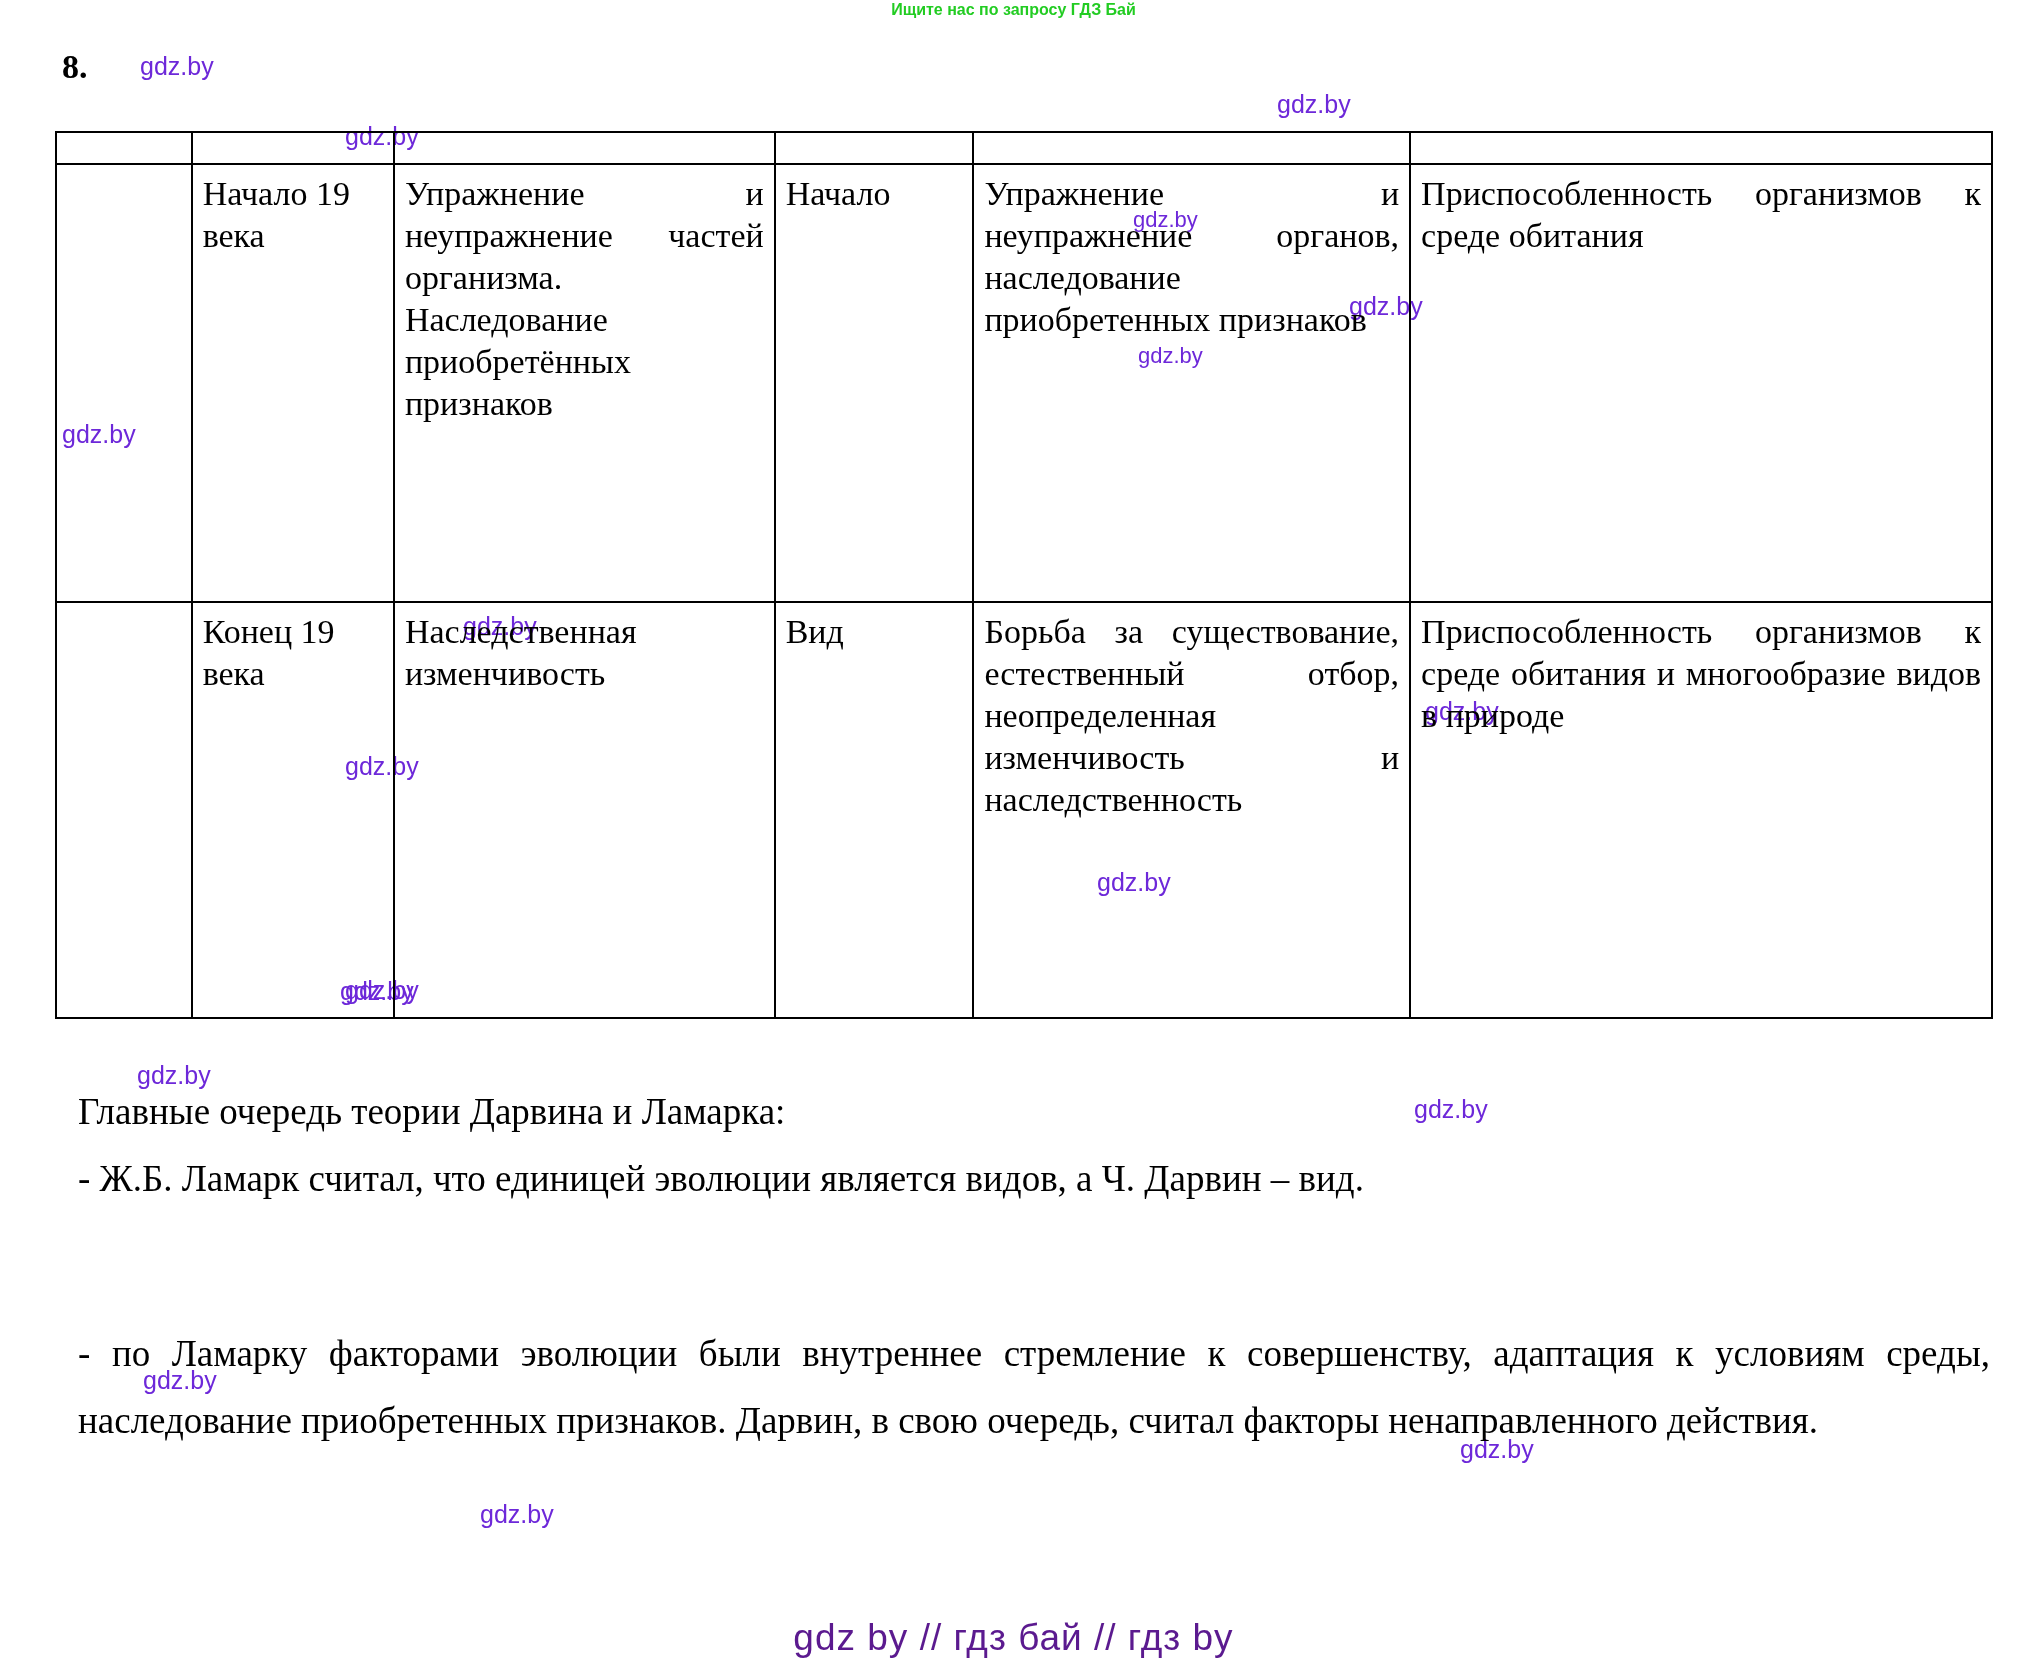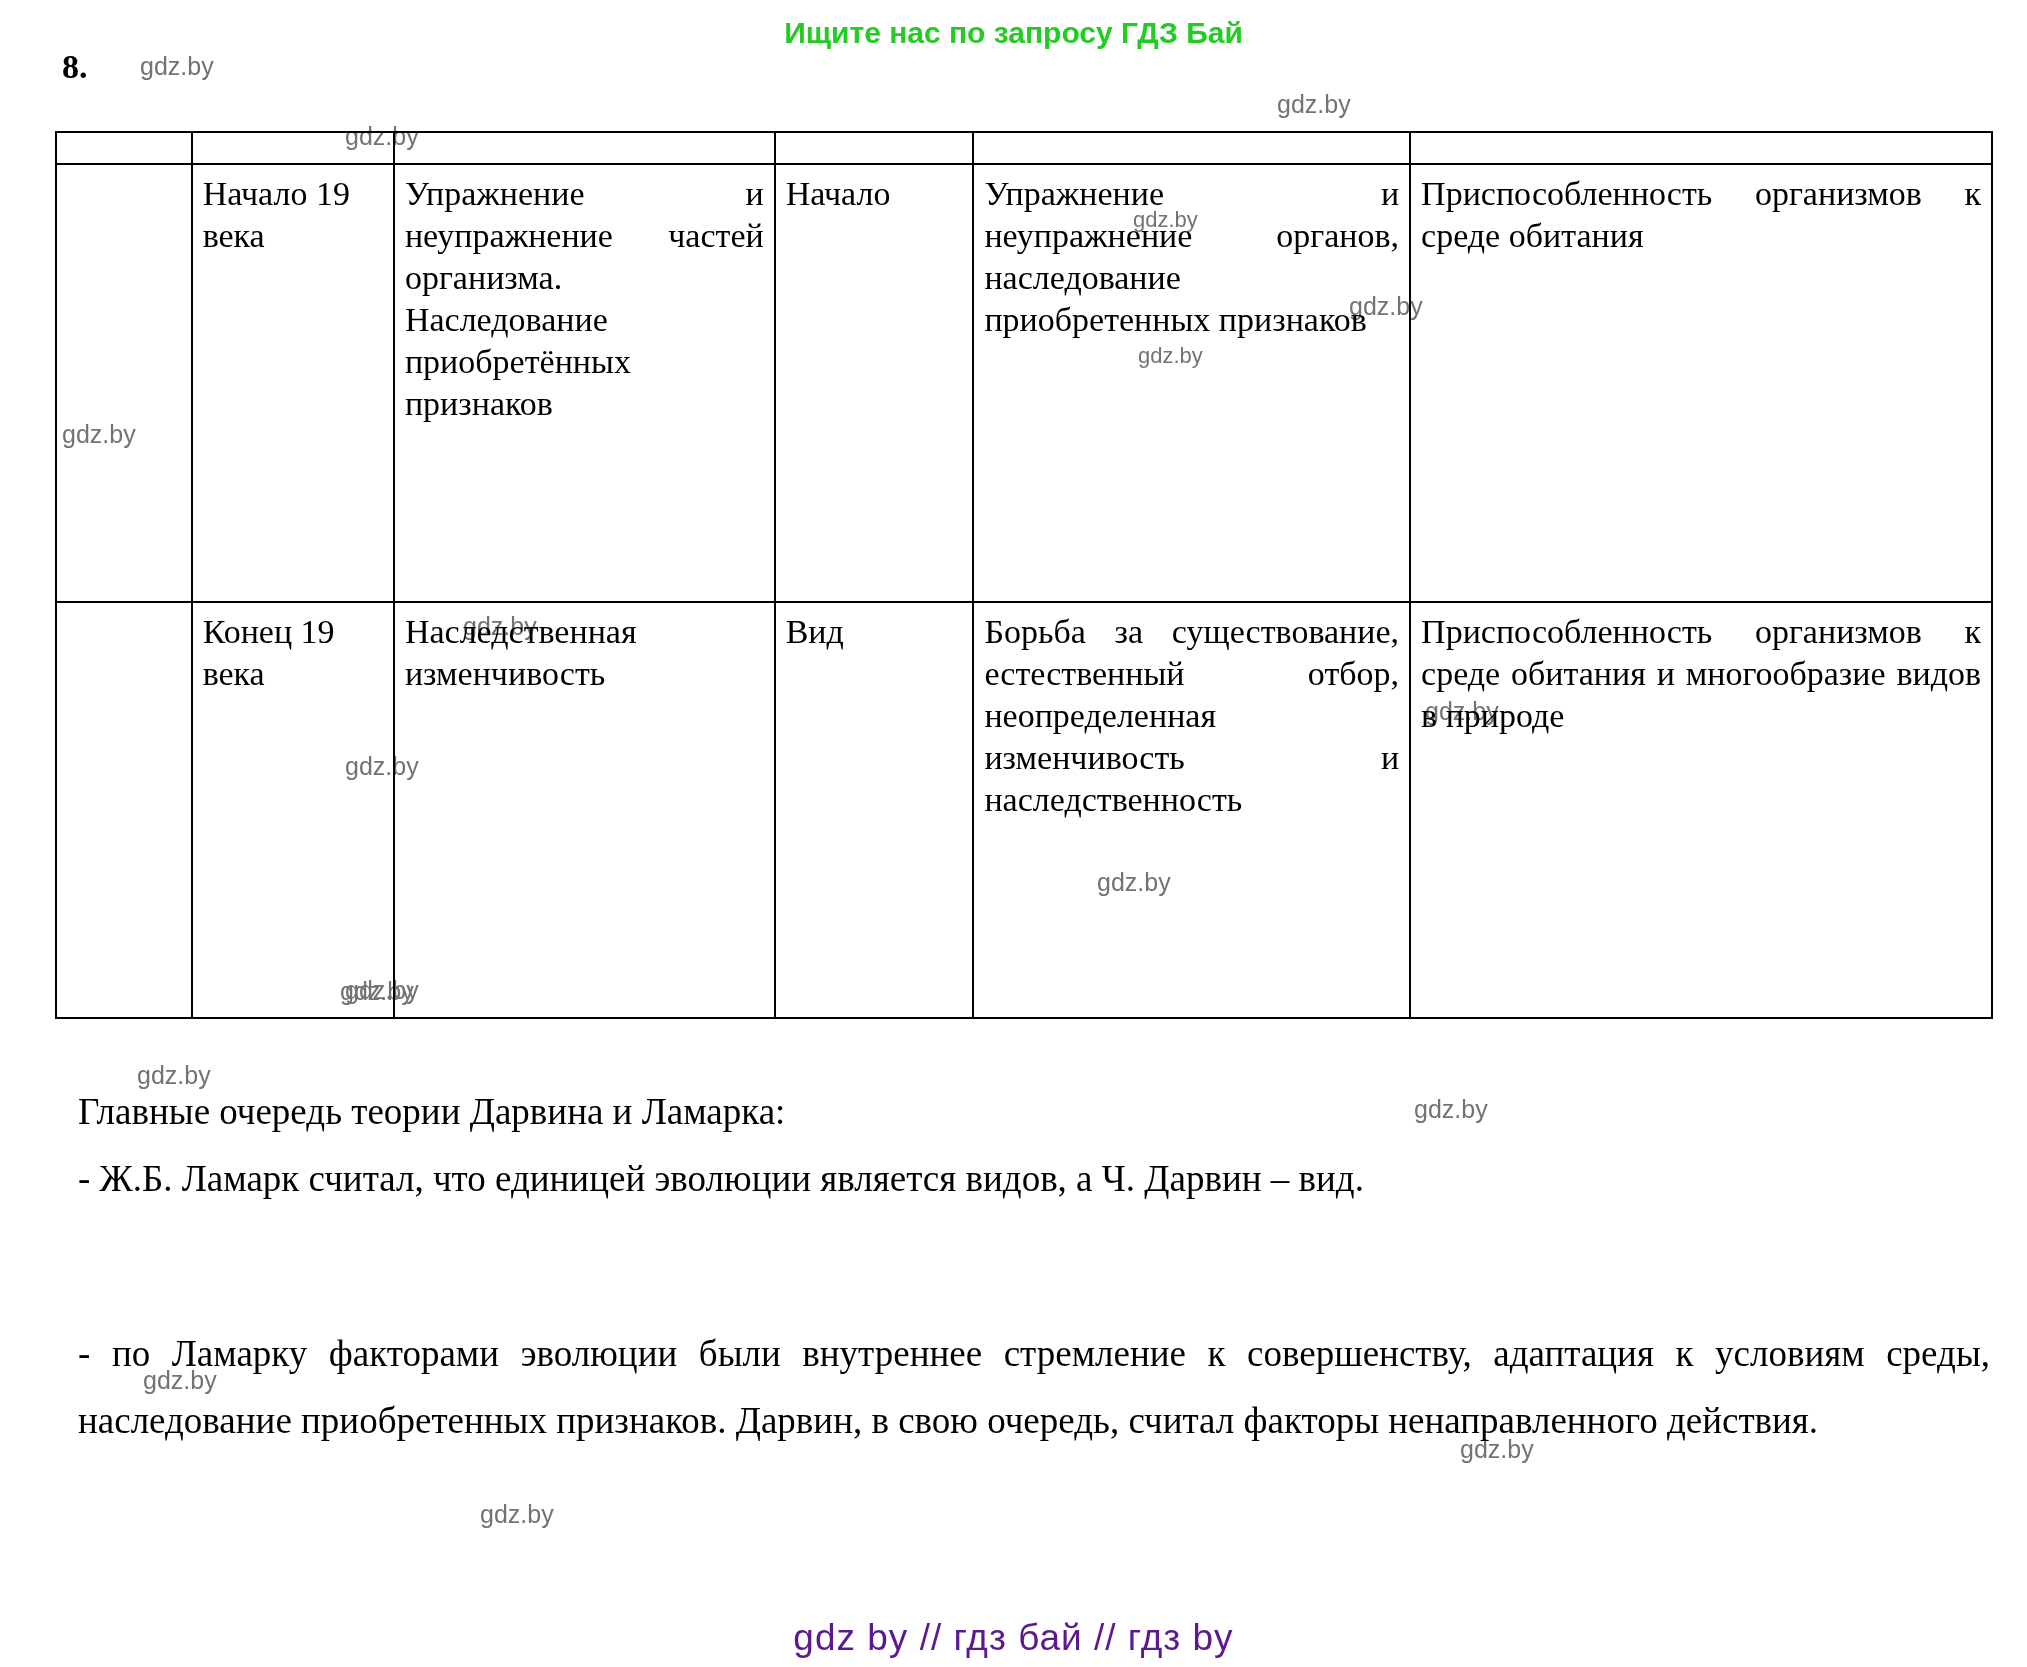--- a/index.html
+++ b/index.html
@@ -12,47 +12,47 @@
     height: 1667px;
     position: relative;
     font-family: "Liberation Serif", "DejaVu Serif", serif;
     color: #000000;
     overflow: hidden;
   }
 
   
   .promo-banner {
     position: absolute;
-    top: 16px;
+    top: 1px;
     left: 0;
     width: 100%;
     text-align: center;
     font-family: "Liberation Sans", sans-serif;
-    font-size: 30px;
+    font-size: 16px;
     font-weight: bold;
     color: #22cc22;
     letter-spacing: 0px;
   }
 
   
   .ex-number {
     position: absolute;
     left: 62px;
     top: 48px;
     font-family: "Liberation Serif", serif;
     font-size: 34px;
     font-weight: bold;
   }
 
   
   .wm {
     position: absolute;
     font-family: "Liberation Sans", sans-serif;
     font-size: 25px;
-    color: #737373;
+    color: #6d28d9;
     white-space: nowrap;
     pointer-events: none;
   }
 
   
   .tbl-wrap {
     position: absolute;
     left: 55px;
     top: 131px;
     width: 1938px;

